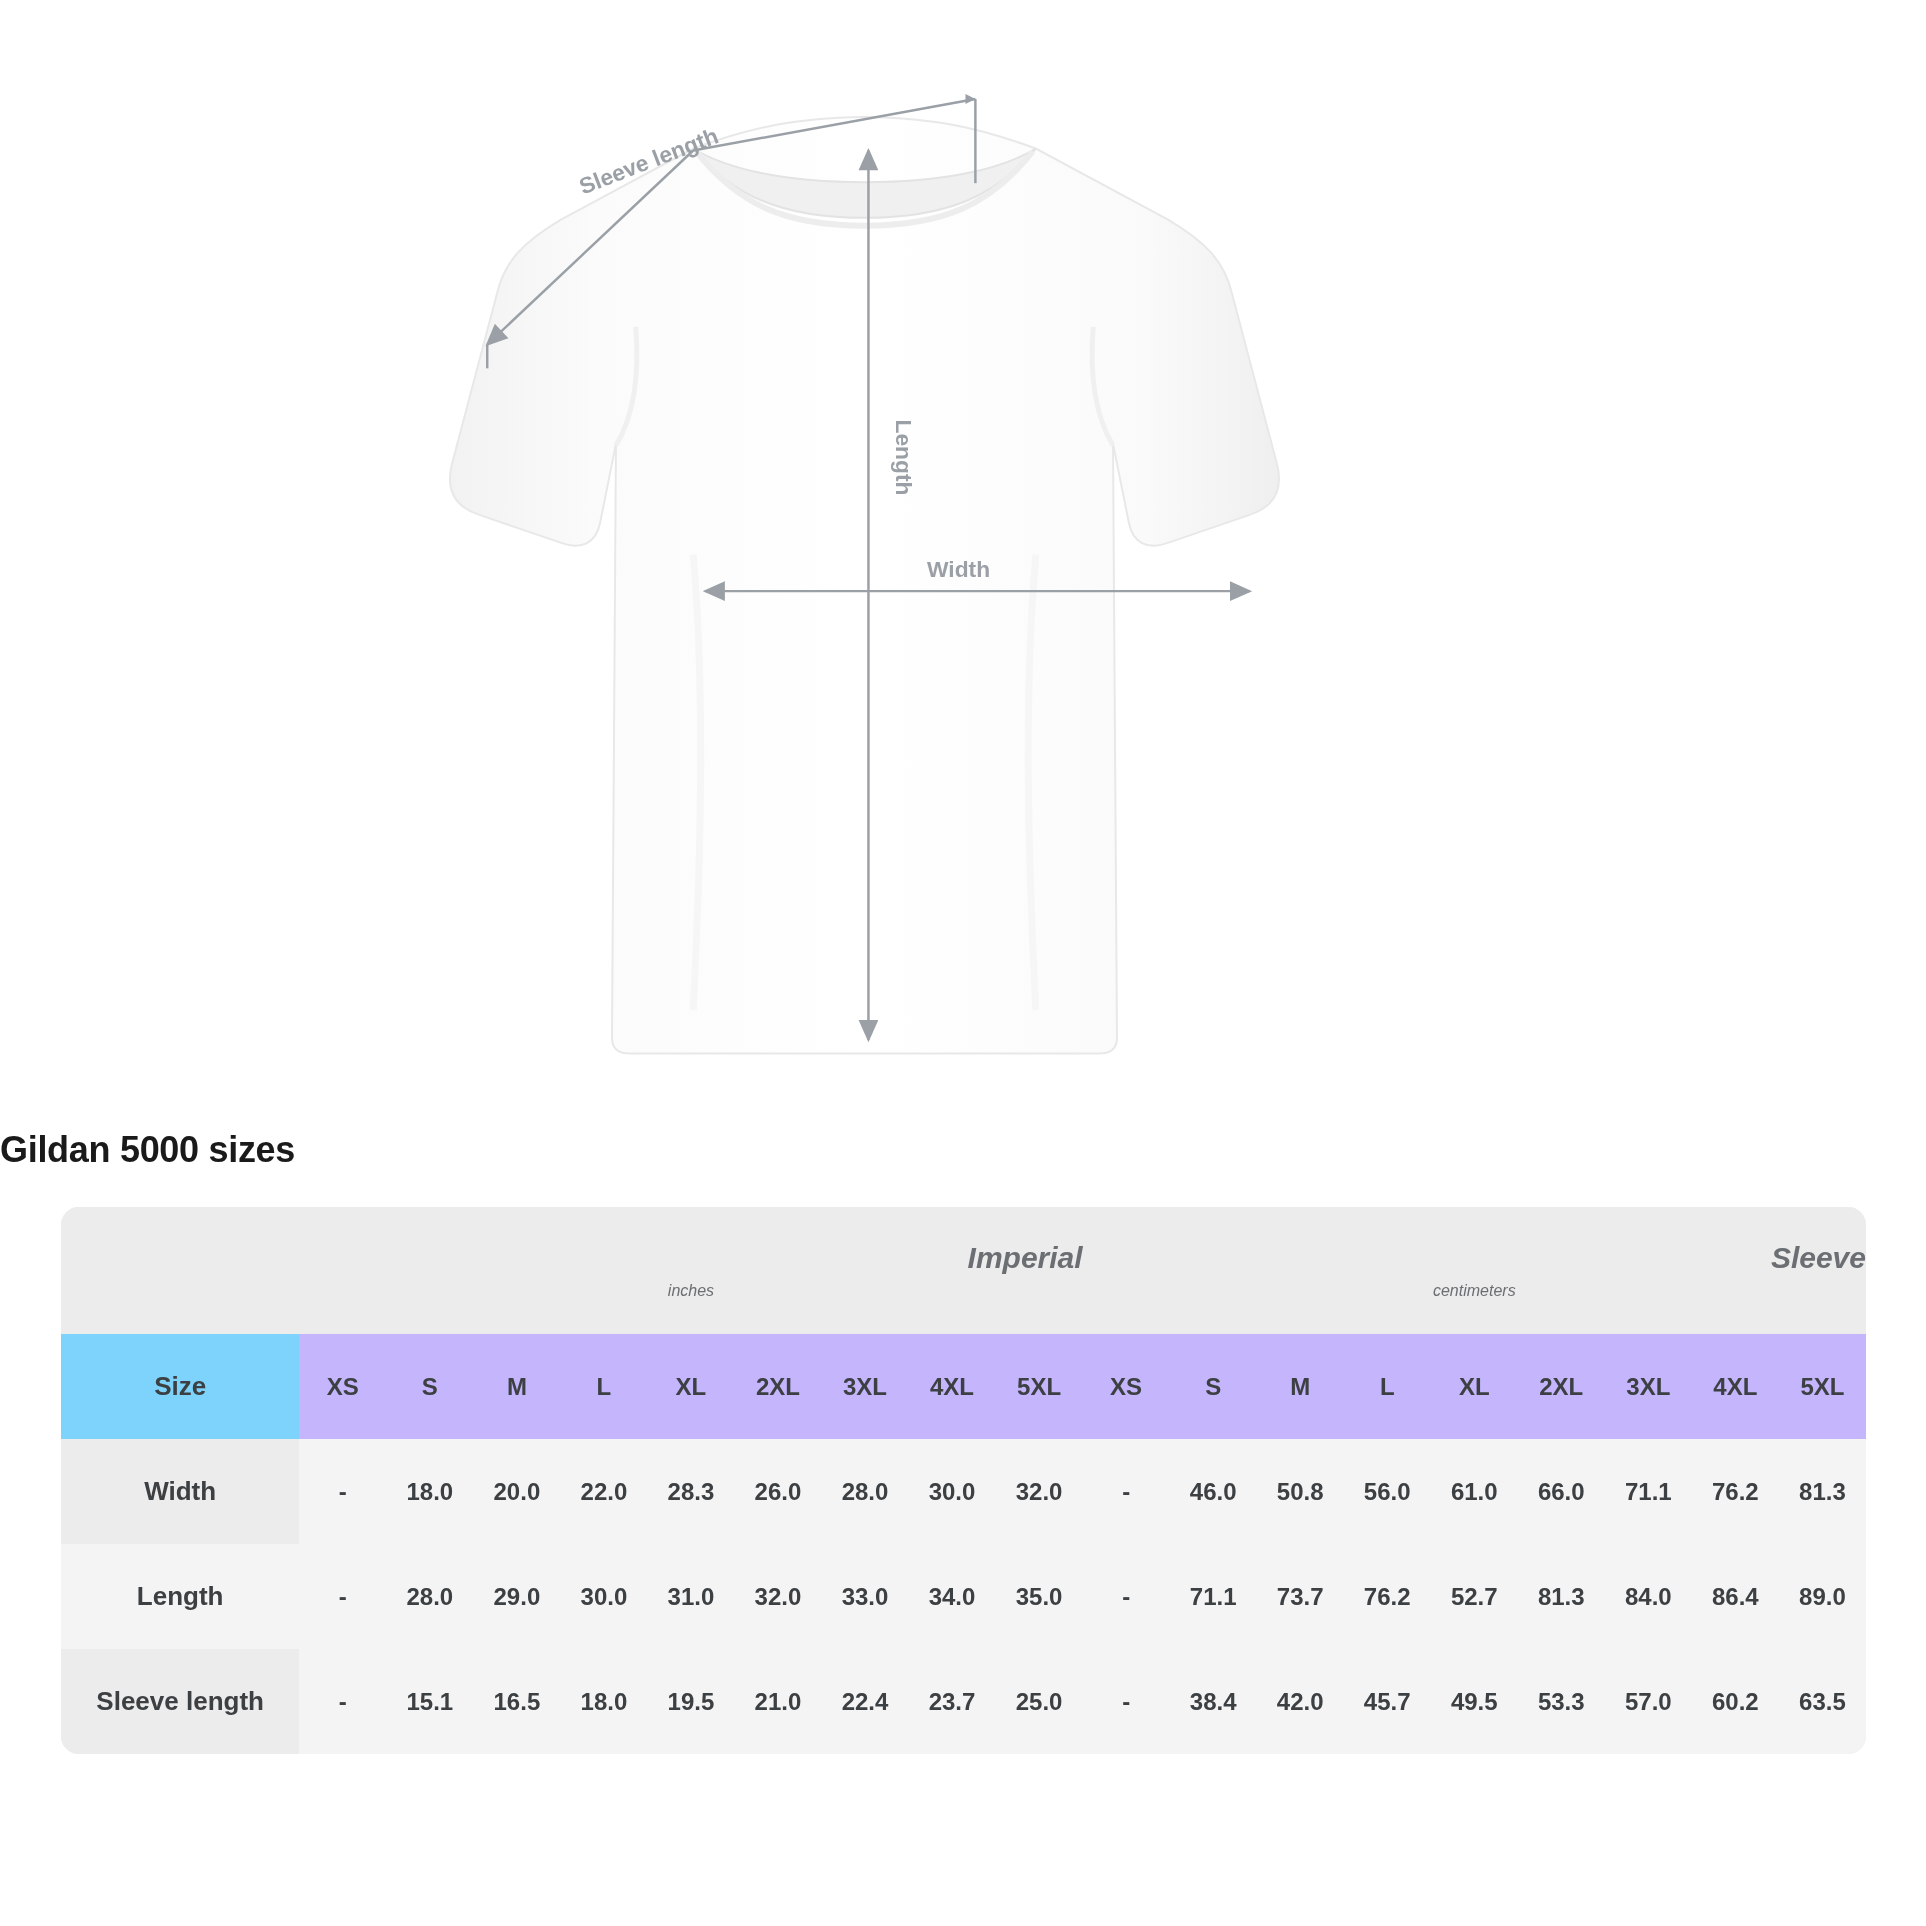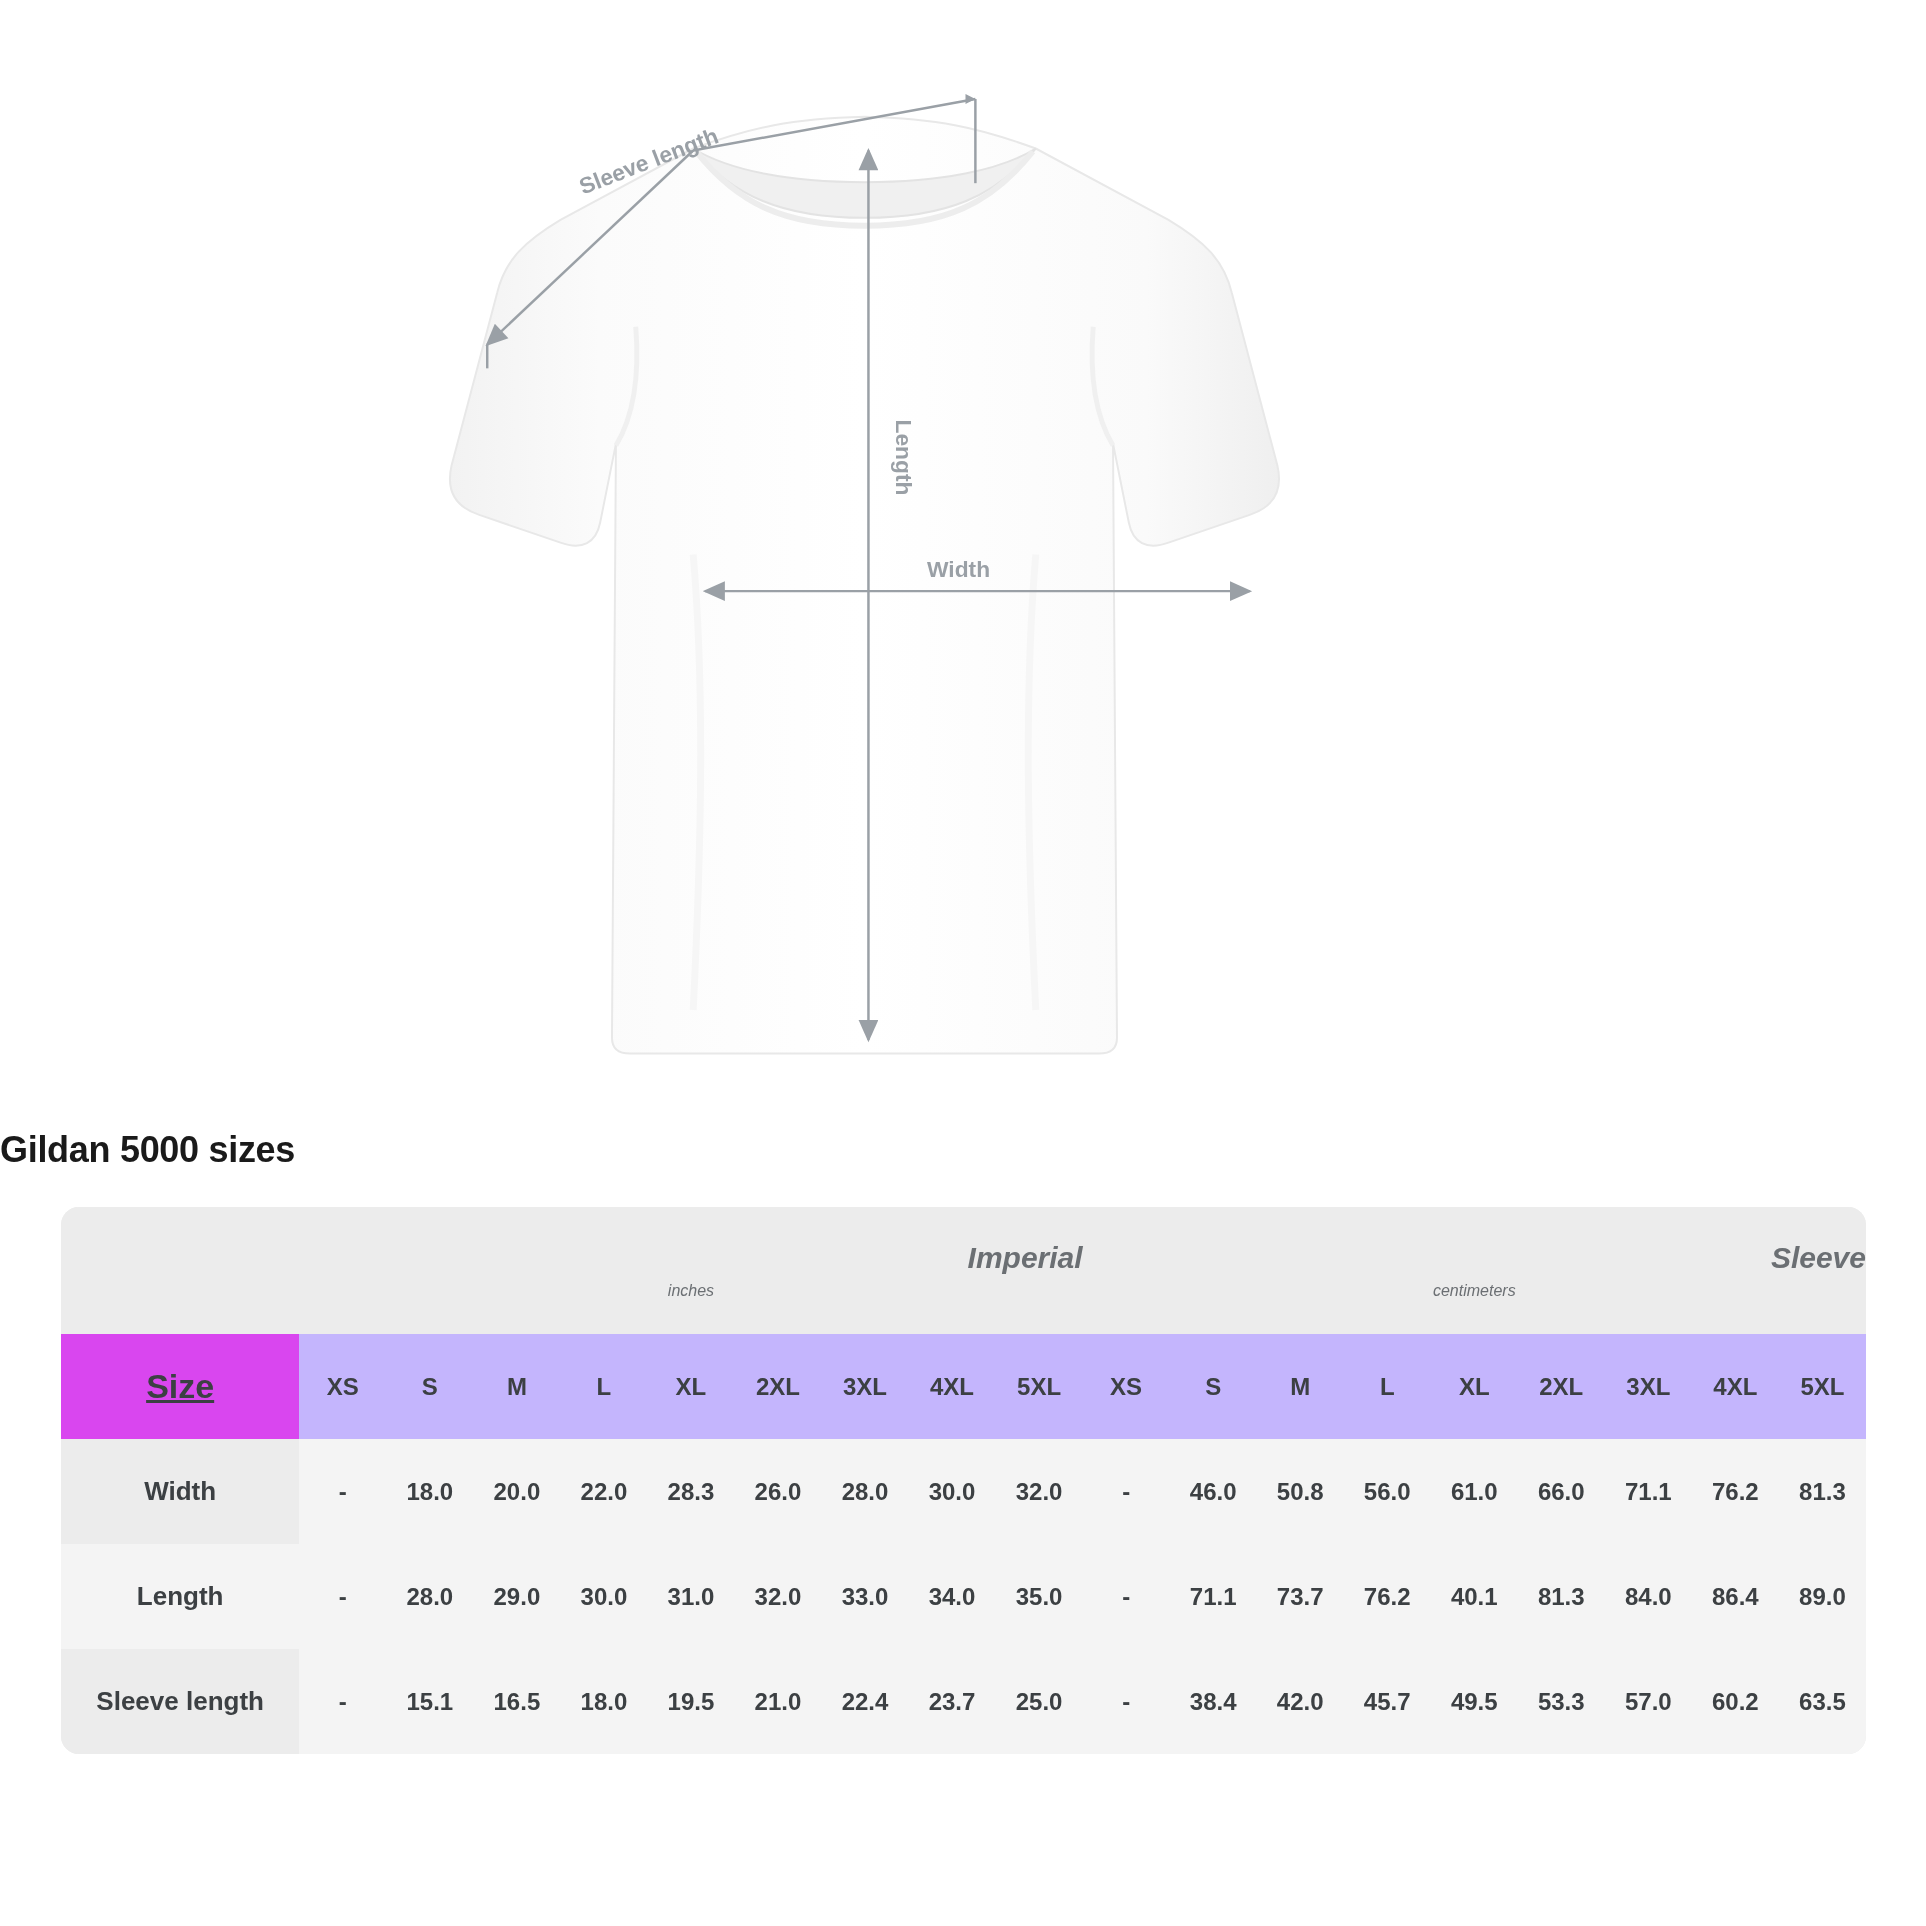--- a/index.html
+++ b/index.html
@@ -89,24 +89,23 @@
     color: #6b6f73;
     margin-top: 6px;
   }
   .size-row td {
     height: 103px;
     background: #c4b5fd;
     border-right: 1px solid #ececec;
   }
   .size-row td:last-child { border-right: 0; }
   .size-row td.rowlabel {
-    background: #d946ef;
-    font-size: 34px;
+    background: #7dd3fc;
+    font-size: 26px;
     color: #3c4043;
-    text-decoration: underline;
   }
   .data-row td {
     height: 103px;
     background: #f4f4f4;
     border-right: 1px solid #ffffff;
     border-top: 1px solid #ffffff;
     font-weight: normal;
     font-size: 25px;
     color: #3c4043;
   }
@@ -297,21 +296,21 @@
             <td>30.0</td>
             <td>31.0</td>
             <td>32.0</td>
             <td>33.0</td>
             <td>34.0</td>
             <td>35.0</td>
             <td>-</td>
             <td>71.1</td>
             <td>73.7</td>
             <td>76.2</td>
-            <td>40.1</td>
+            <td>52.7</td>
             <td>81.3</td>
             <td>84.0</td>
             <td>86.4</td>
             <td>89.0</td>
           </tr>
           <tr class="data-row">
             <td class="rowlabel">Sleeve length</td>
             <td>-</td>
             <td>15.1</td>
             <td>16.5</td>

